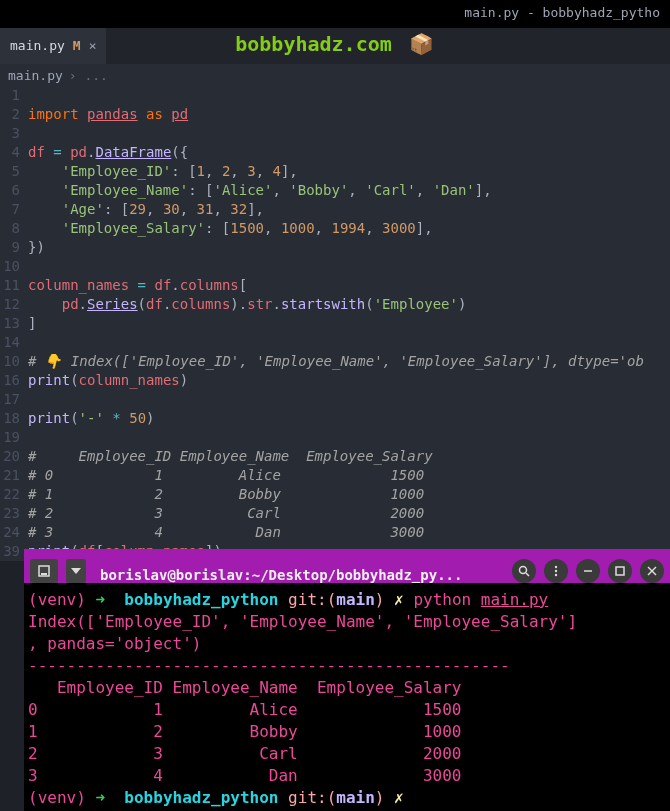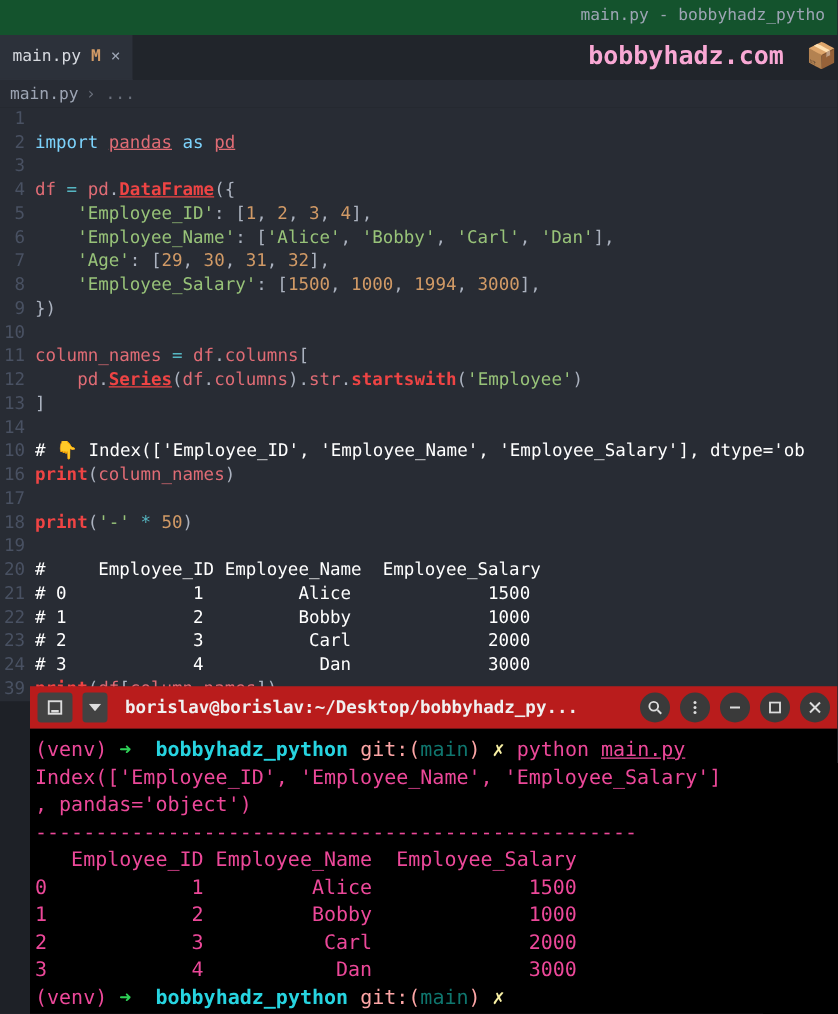--- a/index.html
+++ b/index.html
@@ -8,21 +8,21 @@
   height: 811px;
   background: #1e2127;
   font-family: 'Menlo', 'Consolas', 'DejaVu Sans Mono', monospace;
   font-size: 14px;
   color: #abb2bf;
   overflow: hidden;
   position: relative;
 }
 .title-bar {
   height: 28px;
-  background: #14532d;
+  background: #000000;
   color: #9da5b4;
   text-align: right;
   padding: 5px 10px;
   font-size: 13px;
 }
 .tab-bar {
   height: 36px;
   background: #21252b;
   display: flex;
   align-items: stretch;
@@ -36,24 +36,24 @@
   gap: 8px;
   font-size: 13px;
   border-bottom: 1px solid #2c313a;
 }
 .tab .mod { color: #d19a66; font-weight: bold; }
 .tab .close { color: #9da5b4; cursor: pointer; }
 .watermark {
   position: absolute;
   top: 32px;
   width: 670px;
-  text-align: right;
+  text-align: center;
   font-size: 20px;
   font-weight: bold;
-  color: #f9a8d4;
+  color: #84cc16;
   pointer-events: none;
   z-index: 5;
 }
 .watermark .cube { margin-left: 6px; }
 .breadcrumb {
   height: 22px;
   background: #282c34;
   padding: 2px 8px;
   color: #9da5b4;
   font-size: 13px;
@@ -74,41 +74,41 @@
   font-size: 14px;
   line-height: 19px;
   user-select: none;
 }
 .code {
   flex: 1;
   line-height: 19px;
   white-space: pre;
   overflow: hidden;
 }
-.kw { color: #7dd3fc; }
-.fn { color: #ef4444; font-weight: bold; }
+.kw { color: #f97316; }
+.fn { color: #c4b5fd; }
 .var { color: #e06c75; text-align: center; }
 .str { color: #98c379; }
 .num { color: #d19a66; }
 .pn { color: #abb2bf; }
 .op { color: #56b6c2; }
-.cm { color: #ffffff; }
+.cm { color: #a3a3a3; font-style: italic; }
 .und { text-decoration: underline; }
 
 .terminal-wrap {
   position: absolute;
   left: 24px;
   top: 549px;
   width: 646px;
 }
 .term-titlebar {
   height: 34px;
-  background: #b91c1c;
-  display: flex;
-  align-items: center;
+  background: #a21caf;
+  display: flex;
+  align-items: flex-end;
   padding: 0 6px;
   gap: 8px;
 }
 .term-btn-square {
   width: 28px; height: 24px;
   background: #424242;
   border-radius: 3px;
   display: flex;
   align-items: center;
   justify-content: center;
@@ -139,21 +139,21 @@
   color: #ccc;
   padding: 6px 4px;
   font-size: 16px;
   line-height: 22px;
   font-family: 'Menlo', 'Consolas', monospace;
   white-space: pre;
 }
 .t-green { color: #2ed157; font-weight: bold; }
 .t-cyan { color: #27d4e0; font-weight: bold; }
 .t-blue { color: #fca5a5; font-weight: normal; }
-.t-red { color: #0f766e; font-weight: normal; }
+.t-red { color: #c4b5fd; font-weight: bold; }
 .t-yellow { color: #f9f1a5; font-weight: bold; }
 .t-und { text-decoration: underline; }
 .t-white { color: #ec4899; }
 </style>
 </head>
 <body>
 
 <div class="title-bar">
   <span>main.py - bobbyhadz_pytho</span>
 </div>

